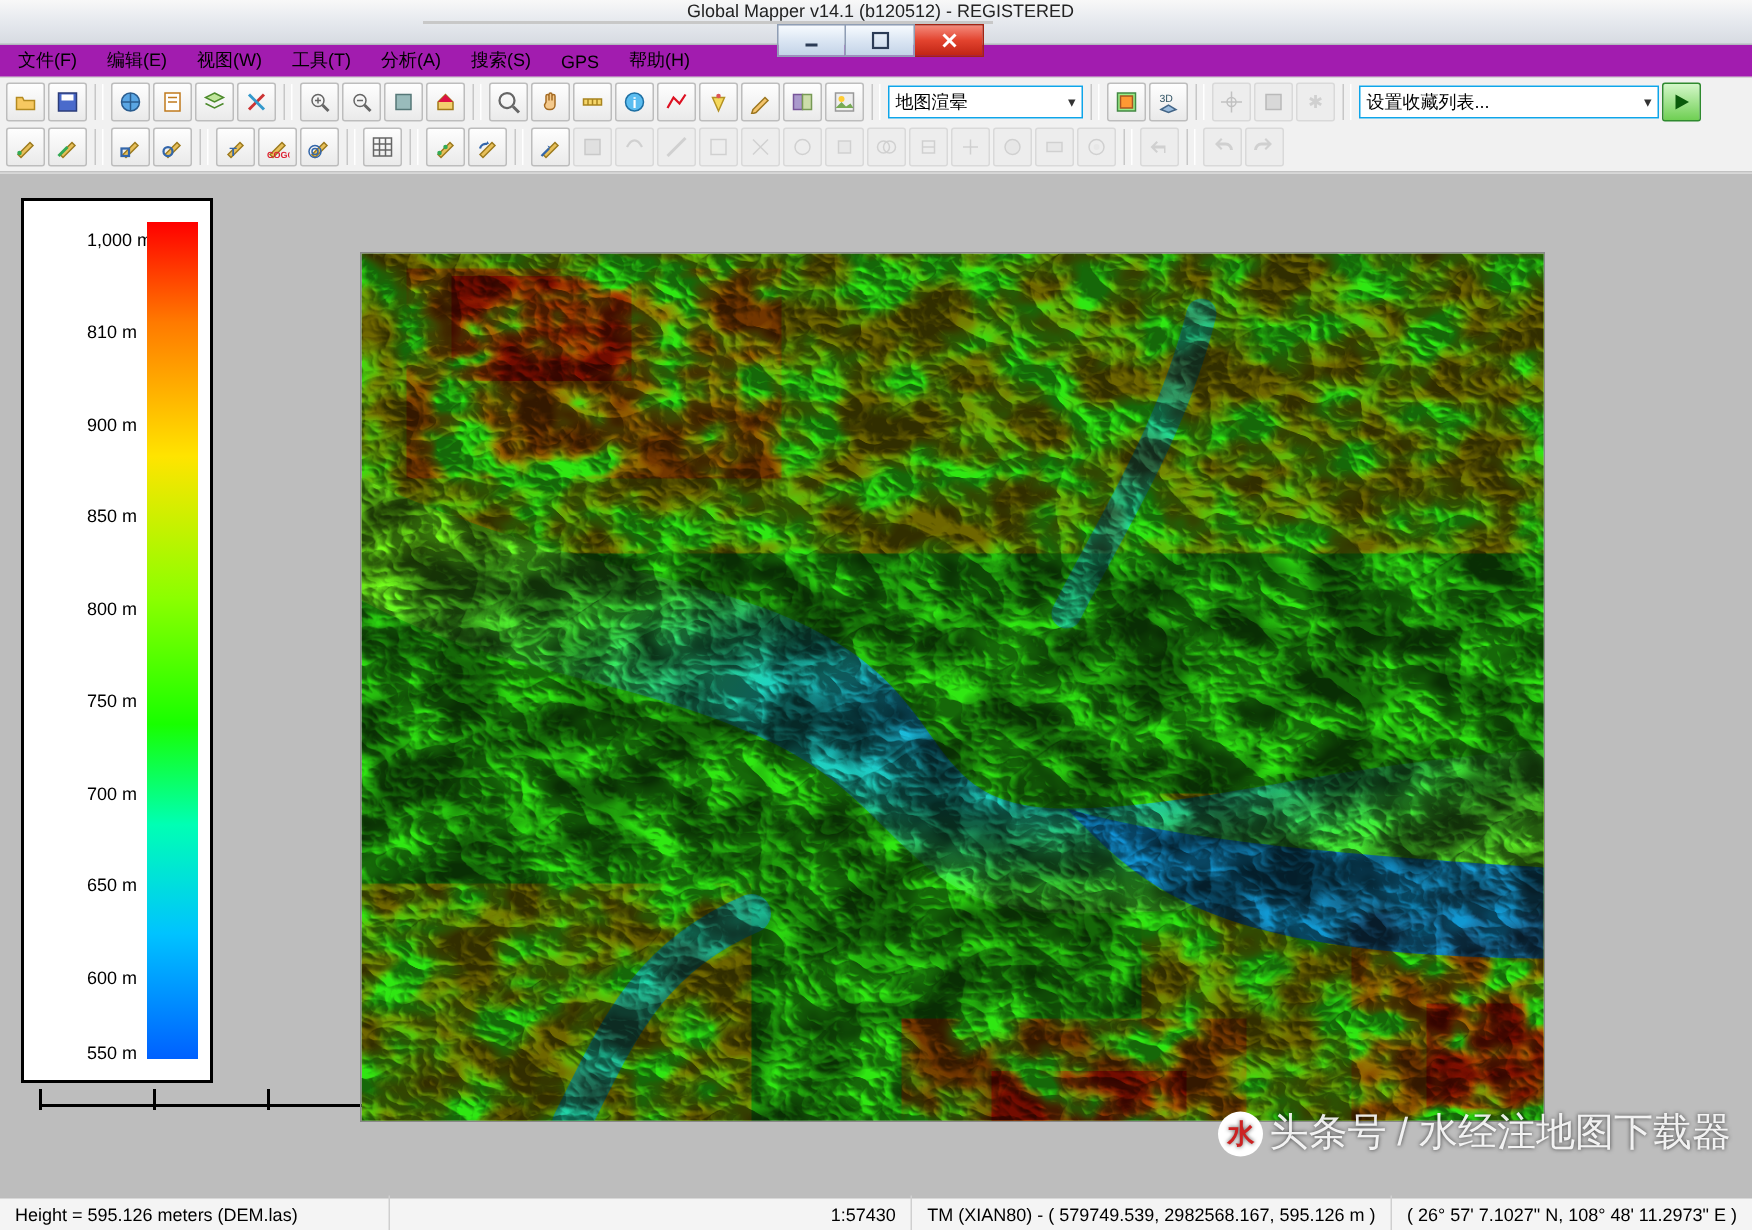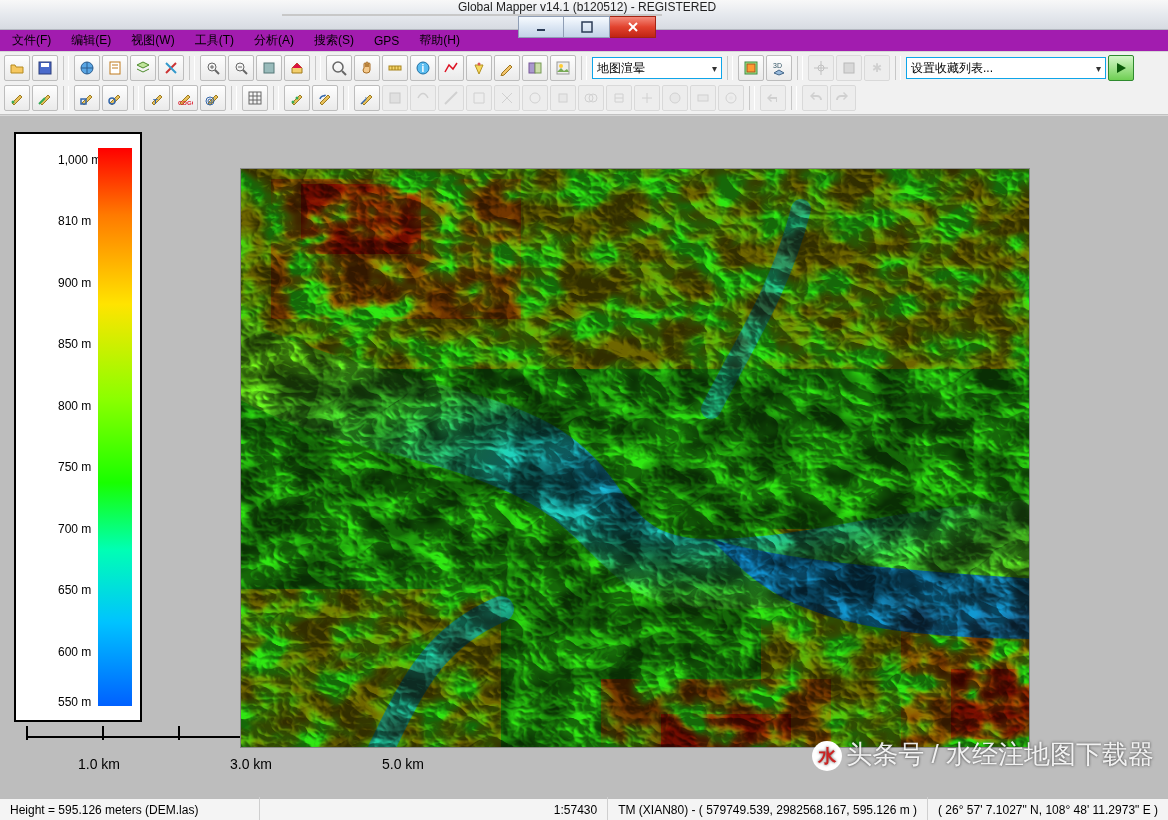--- a/index.html
+++ b/index.html
@@ -522,25 +522,20 @@
 
   <div class="scale-bar">
     <div class="scale-ruler">
       <div class="scale-line"></div>
       <div class="tick" style="left:12px"></div>
       <div class="tick" style="left:88px"></div>
       <div class="tick" style="left:164px"></div>
       <div class="tick" style="left:240px"></div>
       <div class="tick" style="left:316px"></div>
       <div class="tick" style="left:392px"></div>
-    </div>
-    <div class="scale-labels">
-      <div class="scale-label" style="left:64px">1.0 km</div>
-      <div class="scale-label" style="left:216px">3.0 km</div>
-      <div class="scale-label" style="left:368px">5.0 km</div>
     </div>
   </div>
 
   <div class="map-canvas">
     <svg width="790" height="580" viewBox="0 0 790 580" preserveAspectRatio="none">
       <defs>
         <radialGradient id="valley" cx="55%" cy="55%" r="60%">
           <stop offset="0%" stop-color="#14a0ff"></stop>
           <stop offset="35%" stop-color="#1fd2c4"></stop>
           <stop offset="65%" stop-color="#41ef3a"></stop>

